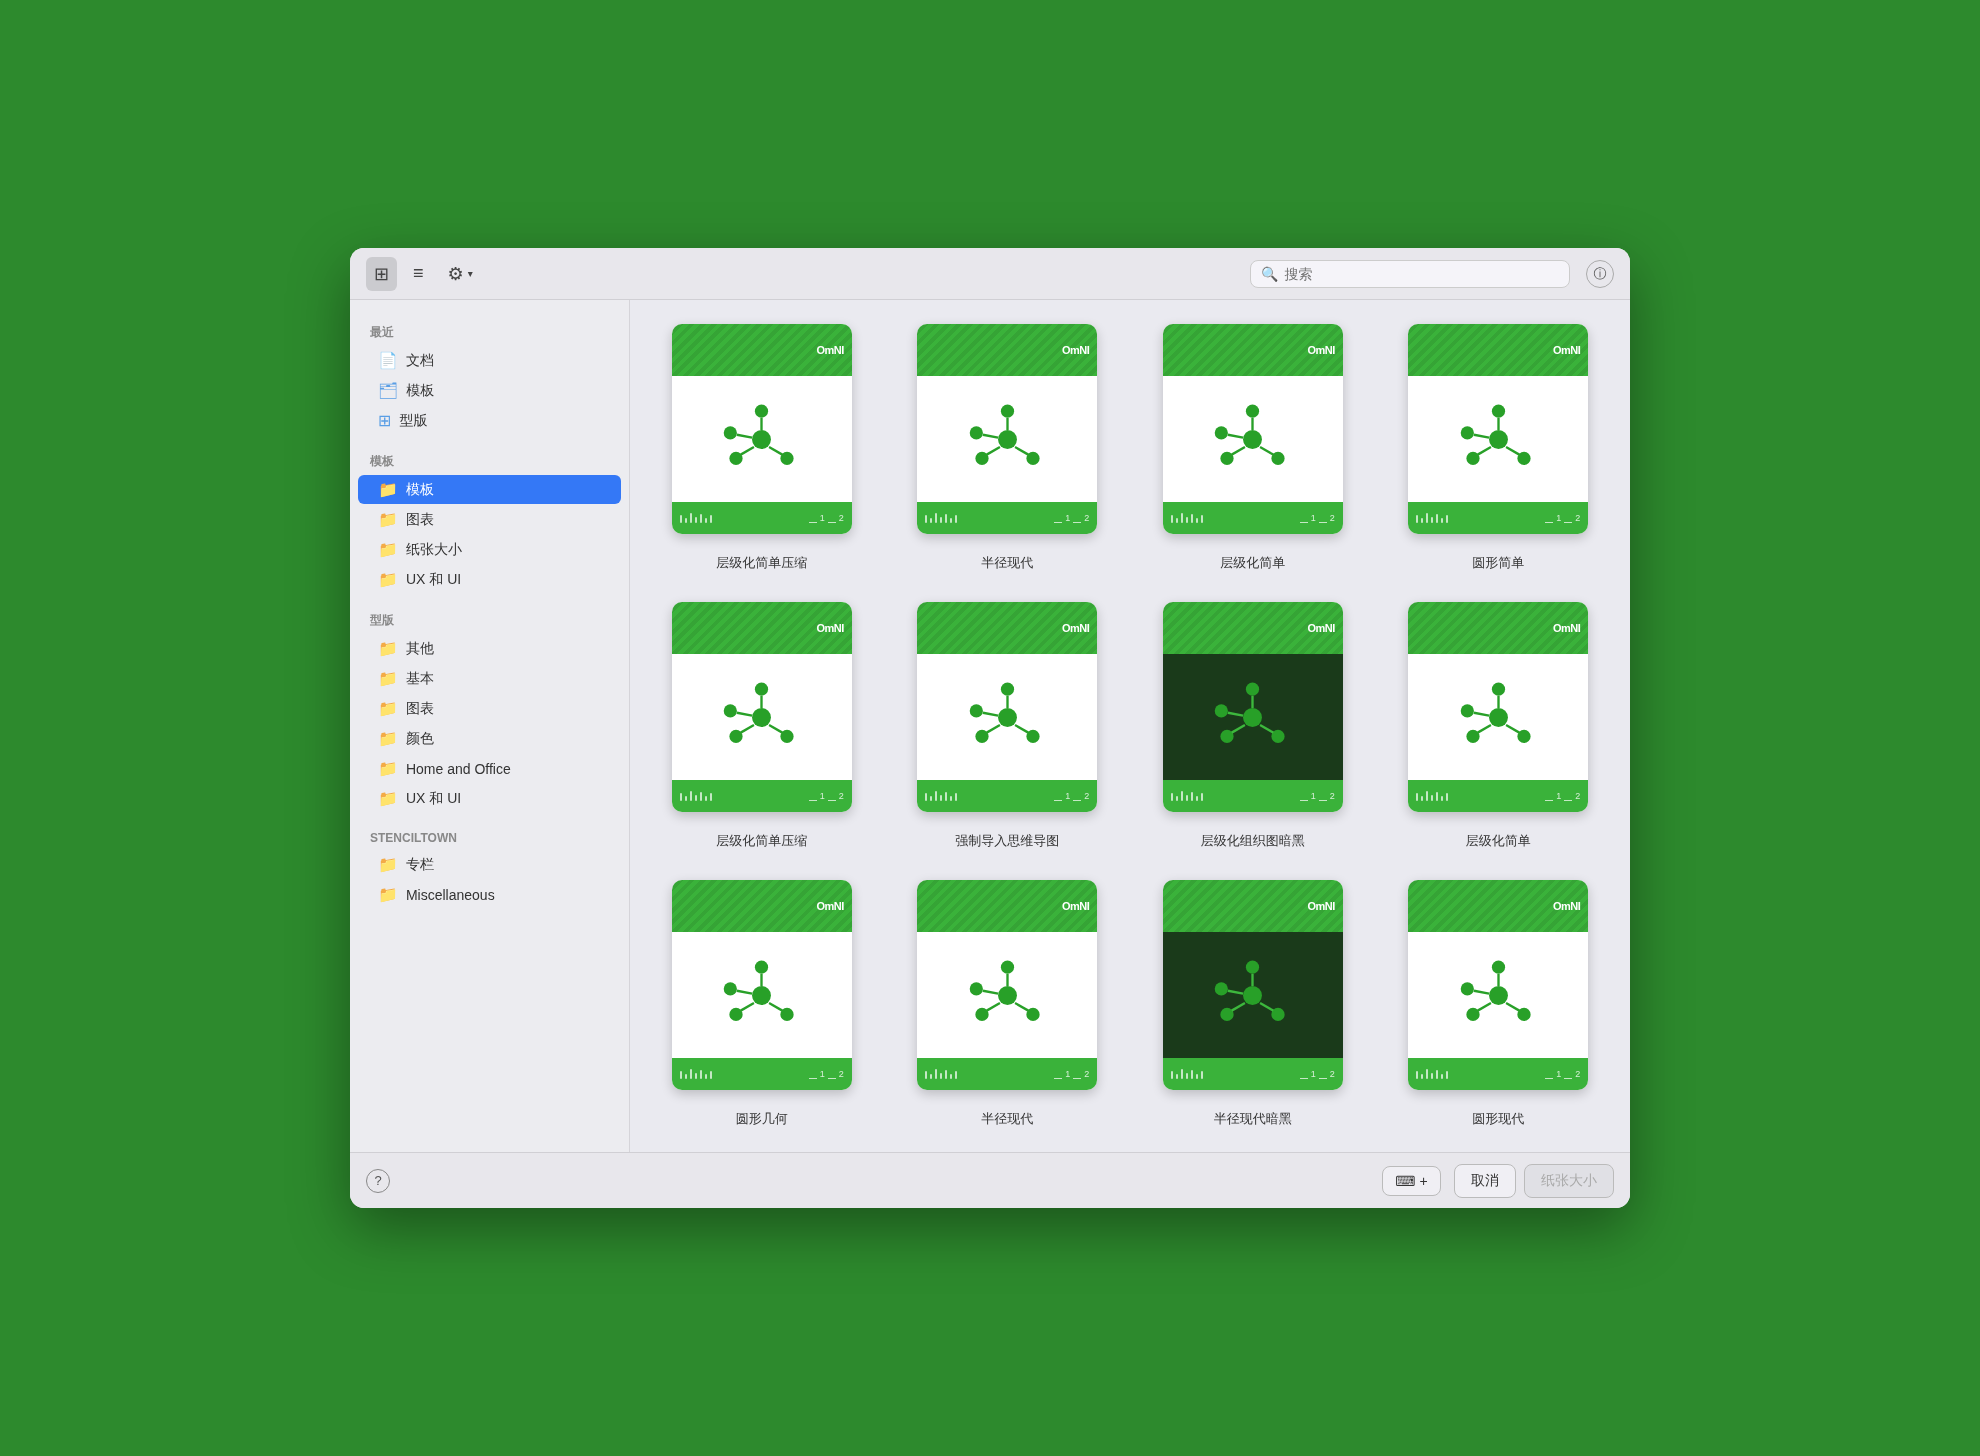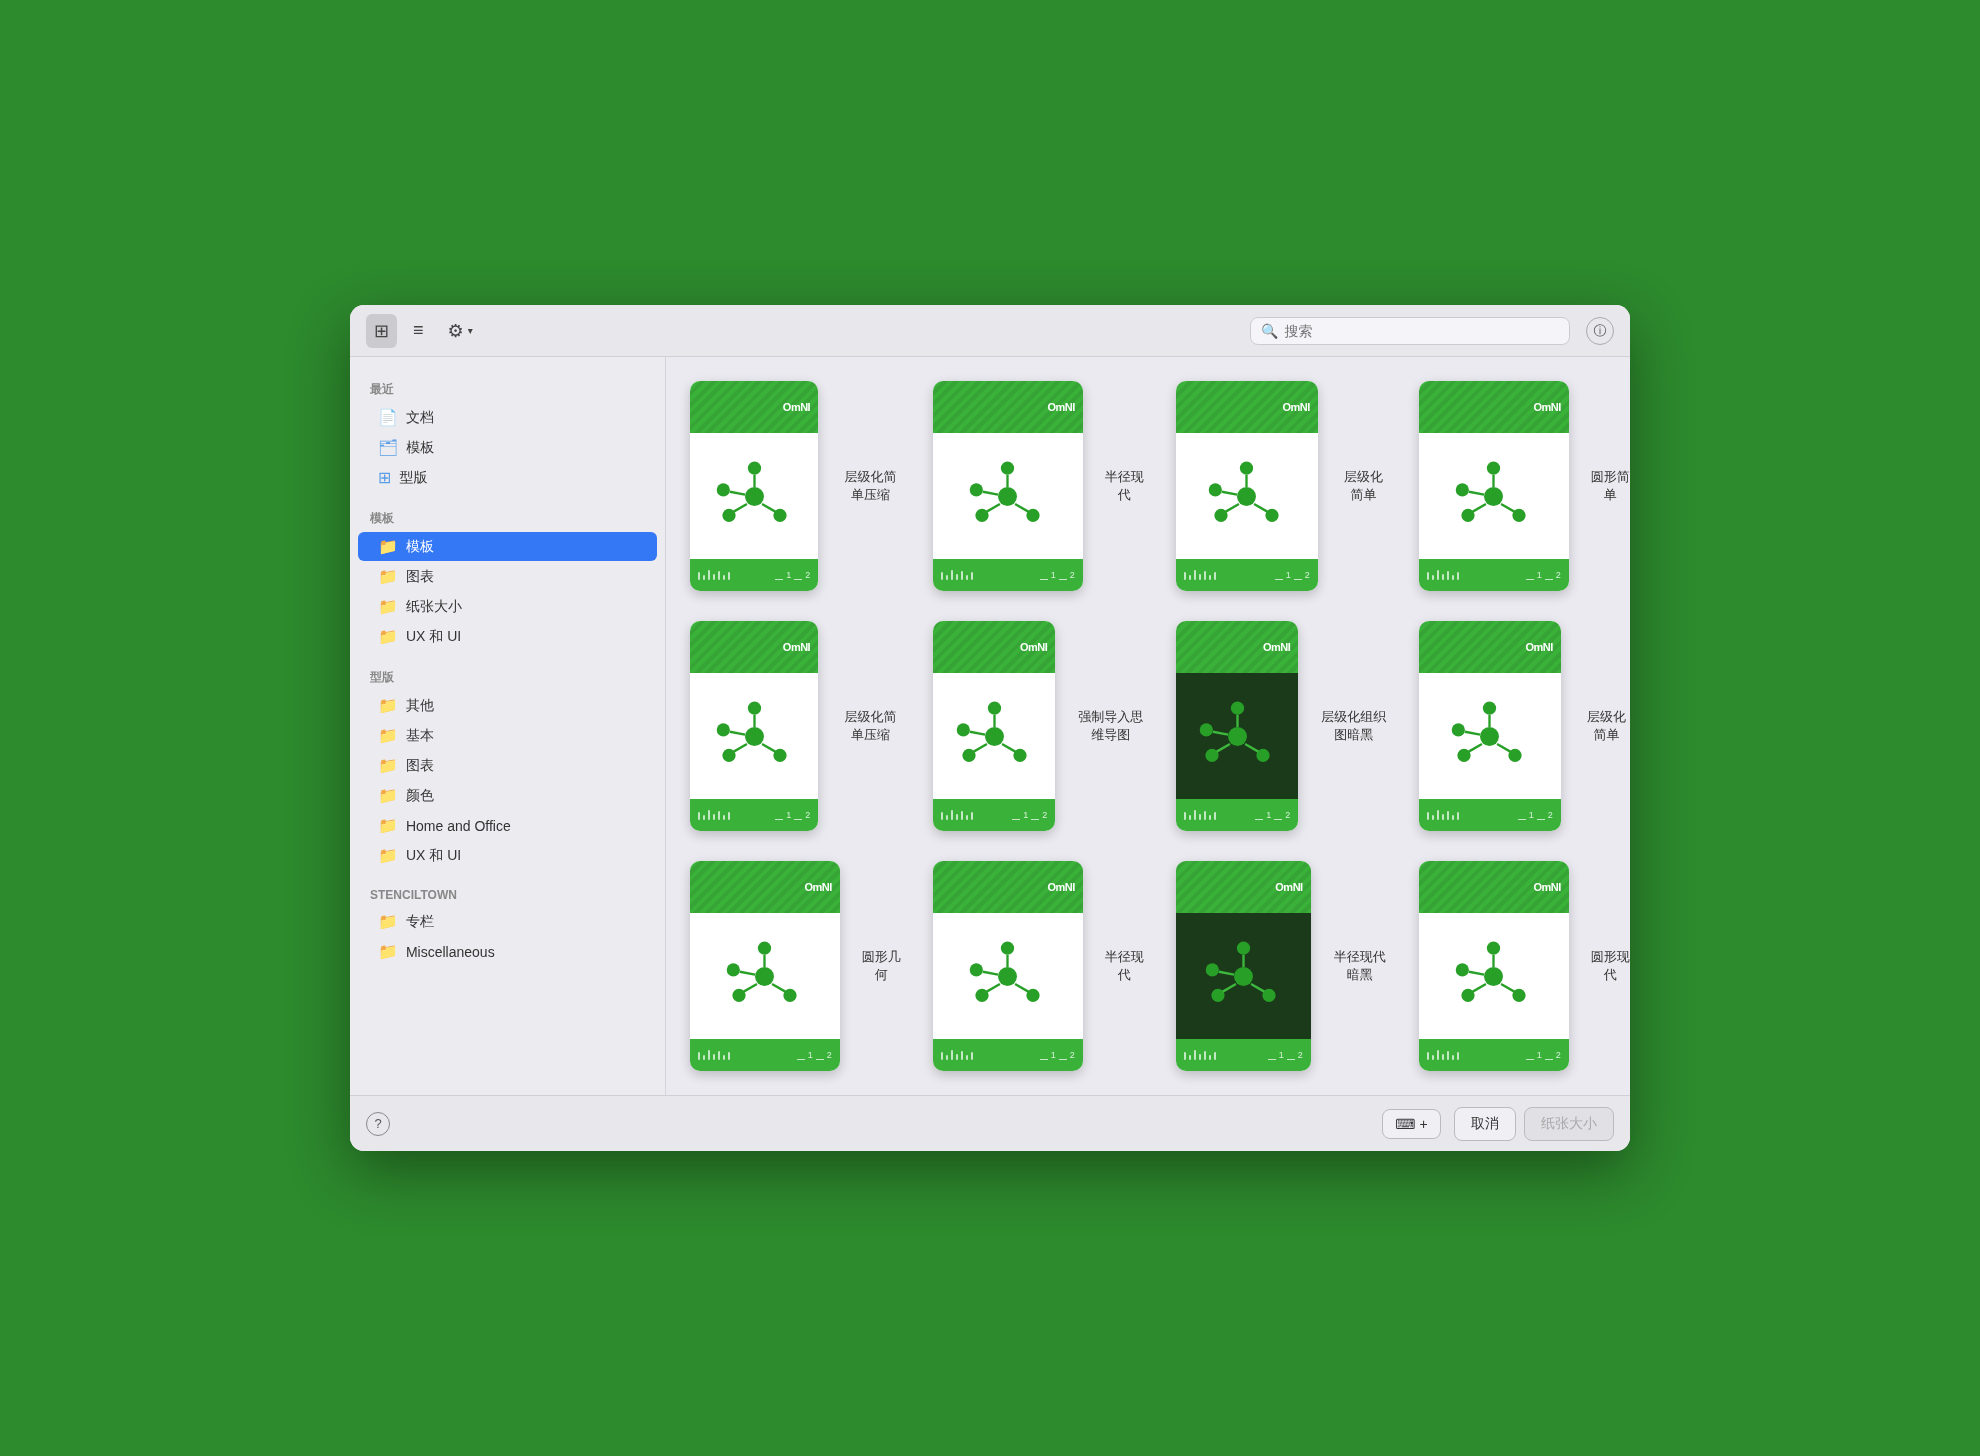--- a/index.html
+++ b/index.html
@@ -107,21 +107,21 @@
       font-size: 13px;
       color: #555;
       margin-left: 8px;
     }
     .content-area {
       display: flex;
       flex: 1;
       overflow: hidden;
     }
     .sidebar {
-      width: 316px;
+      width: 280px;
       background: #ececf0;
       border-right: 1px solid #d5d4d9;
       padding: 16px 0;
       overflow-y: auto;
       flex-shrink: 0;
     }
     .sidebar-section-label {
       font-size: 12px;
       color: #888;
       font-weight: 600;
@@ -154,21 +154,21 @@
       background: #eaeaf0;
       padding: 24px;
       overflow-y: auto;
       display: grid;
       grid-template-columns: repeat(4, 1fr);
       gap: 30px;
       align-content: start;
     }
     .template-item {
       display: flex;
-      flex-direction: row;
+      flex-direction: column;
       align-items: center;
       gap: 20px;
       cursor: pointer;
     }
     .template-thumb {
       width: 180px;
       height: 210px;
       border-radius: 10px;
       box-shadow: 0 4px 12px rgba(0,0,0,0.2);
       overflow: hidden;

